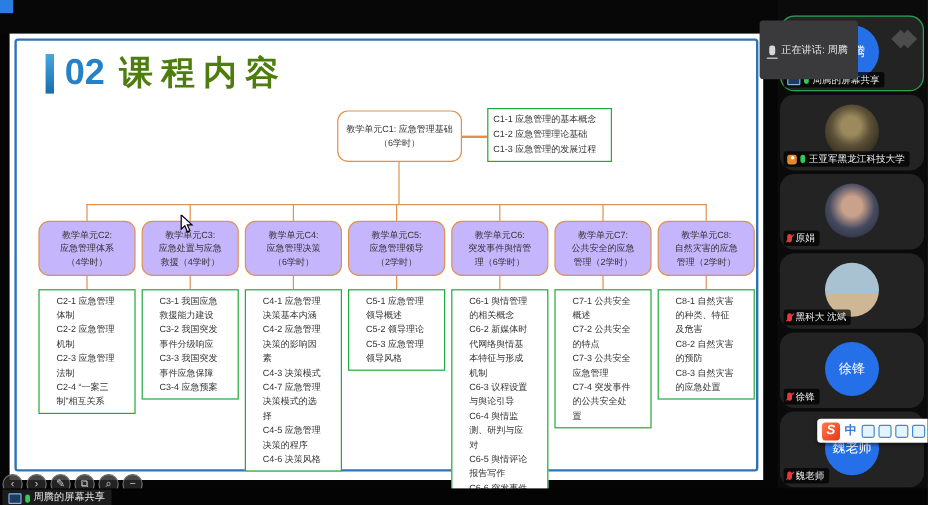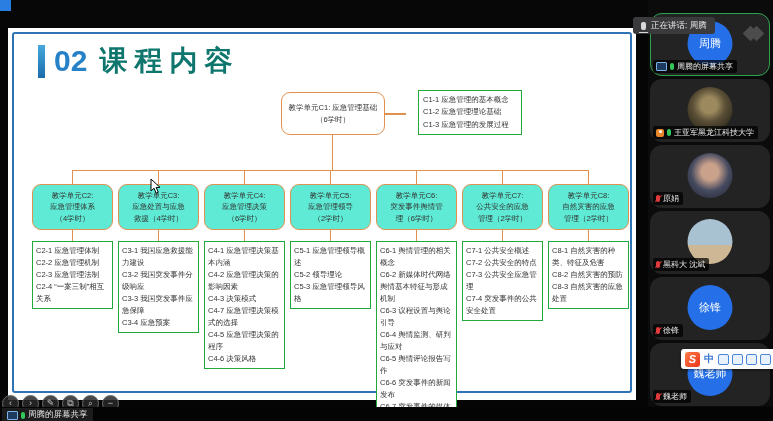--- a/index.html
+++ b/index.html
@@ -5,48 +5,48 @@
   html,body{margin:0;padding:0;background:#000;width:773px;height:421px;overflow:hidden;
     font-family:"Liberation Sans","DejaVu Sans",sans-serif;}
   .app{position:relative;width:773px;height:421px;background:#050505;}
 
   
   .topbar{position:absolute;left:0;top:0;width:648px;height:28px;background:#070707;}
   .app-icon{position:absolute;left:0;top:0;width:11px;height:11px;background:#2a7de1;}
 
   
   .toast{position:absolute;left:633px;top:17px;height:17px;background:#3a3a3c;border-radius:3px;
-    display:flex;align-items:center;gap:5px;padding:0 8px;color:#e8e8e8;font-size:8.5px;z-index:30;white-space:nowrap;justify-content:center;}
+    display:flex;align-items:center;gap:5px;padding:16px 8px;color:#e8e8e8;font-size:8.5px;z-index:30;white-space:nowrap;justify-content:center;}
   .t-mic{width:5px;height:8px;background:#d8d8d8;border-radius:2px;position:relative;}
   .t-mic:after{content:"";position:absolute;left:-2px;right:-2px;bottom:-3px;height:2px;border-bottom:1px solid #d8d8d8;}
 
   
   .slide{position:absolute;left:8px;top:28px;width:628px;height:372px;background:#fff;}
   .frame{position:absolute;left:4px;top:4px;right:4px;bottom:7px;border:2px solid #2e74b5;border-radius:3px;}
   .title-row{position:absolute;left:30px;top:14px;display:flex;align-items:center;}
   .tbar{width:7px;height:33px;background:linear-gradient(#45a8dd,#1a6cab);margin-right:9px;}
   .tnum{font-size:30px;font-weight:bold;color:#2781c7;}
-  .ttext{font-size:28px;font-weight:bold;color:#0f766e;letter-spacing:7px;margin-left:12px;}
+  .ttext{font-size:28px;font-weight:bold;color:#4d7c0f;letter-spacing:7px;margin-left:12px;}
 
   
   .c1box{position:absolute;left:273px;top:64px;width:104px;height:43px;border:1.5px solid #e0914f;border-radius:9px;
     font-size:7.5px;line-height:1.6;color:#333;display:flex;flex-direction:column;align-items:center;justify-content:center;text-align:center;background:#fff;box-sizing:border-box;}
   .c1link{position:absolute;left:377px;top:85px;width:21px;height:1.5px;background:#e0914f;}
-  .c1detail{position:absolute;left:410px;top:62px;width:104px;border:1.8px solid #21a93c;background:#fff;
+  .c1detail{position:absolute;left:398px;top:62px;width:104px;border:1.8px solid #21a93c;background:#fff;
     font-size:7.5px;line-height:1.65;color:#333;padding:3px 4px;box-sizing:border-box;}
   .vstub{position:absolute;left:324px;top:107px;width:1.3px;height:35px;background:#e0914f;}
   .bus{position:absolute;left:64px;top:142px;width:517px;height:1.3px;background:#e0914f;}
   .columns{position:absolute;left:24px;top:142px;width:597px;display:flex;gap:5px;align-items:flex-start;}
   .col{flex:1;display:flex;flex-direction:column;align-items:center;min-width:0;}
   .stub{width:1.3px;height:14px;background:#e0914f;}
   .stub.s2{height:11px;}
-  .unit-box{width:100%;box-sizing:border-box;min-height:46px;border:1.5px solid #e0914f;border-radius:9px;background:#5eead4;
+  .unit-box{width:100%;box-sizing:border-box;min-height:46px;border:1.5px solid #e0914f;border-radius:9px;background:#c4b5fd;
     font-size:7.5px;line-height:1.55;color:#333;display:flex;flex-direction:column;align-items:center;justify-content:center;text-align:center;padding:2px 1px;}
   .unit-topics{width:100%;box-sizing:border-box;border:1.8px solid #21a93c;background:#fff;
-    font-size:7.5px;line-height:1.6;color:#333;padding:3px 3px;text-align:left;}
+    font-size:7.5px;line-height:1.6;color:#333;padding:3px 14px;text-align:left;}
 
   
   .cursor{position:absolute;left:150px;top:179px;z-index:40;}
 
   
   .sidebar{position:absolute;left:648px;top:0;width:125px;height:421px;background:#0b0b0b;}
   #tiles{display:flex;flex-direction:column;gap:3px;padding:13px 3px 0 2px;}
   .tile{position:relative;height:63px;background:#232323;border-radius:12px;}
   .tile.active{outline:1px solid #2ba24c;outline-offset:-1px;}
   .avatar{position:absolute;left:50%;top:8px;transform:translateX(-50%);width:45px;height:45px;border-radius:50%;

